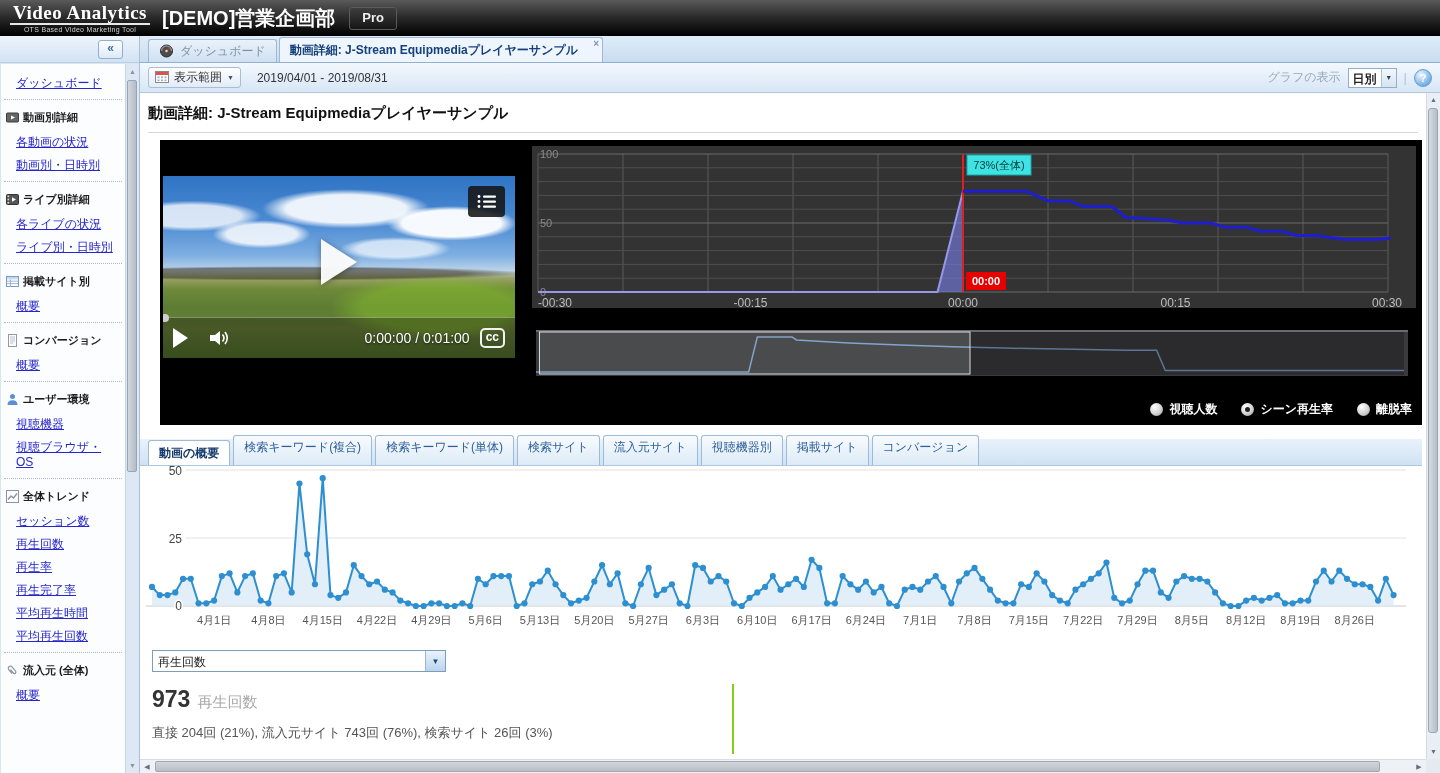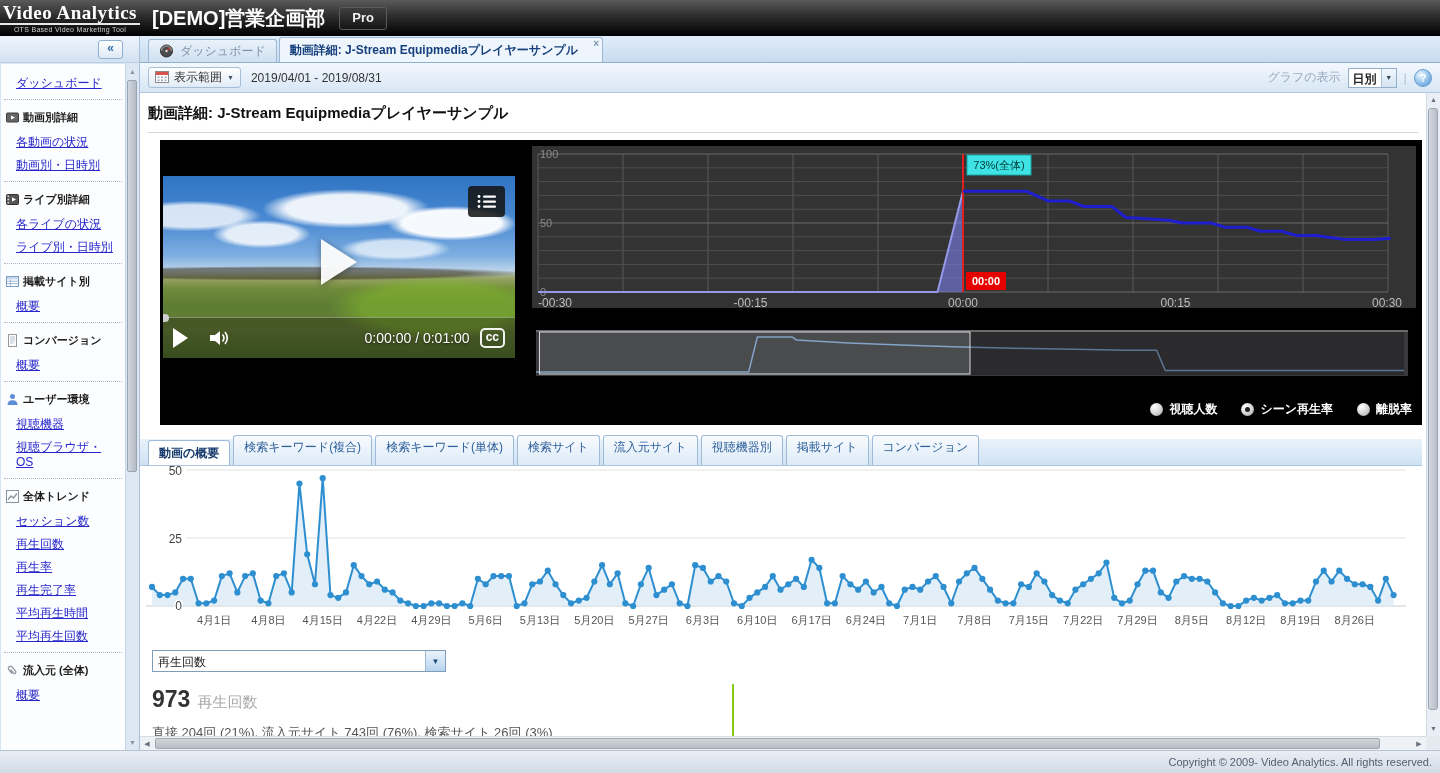--- a/index.html
+++ b/index.html
@@ -2,21 +2,21 @@
 <html><head>
 <meta charset="utf-8">
 <style>
   * { box-sizing: border-box; margin: 0; padding: 0; }
   html,body { width:1440px; height:773px; overflow:hidden;
     font-family:"Liberation Sans","DejaVu Sans",sans-serif; }
   .app { width:1440px; height:773px; display:flex; flex-direction:column; background:#d5e3f2; }
 
   
   .topbar { flex:0 0 36px; background:linear-gradient(#5a5a5a 0%, #2d2d2d 45%, #000 100%);
-    display:flex; align-items:center; }
+    display:flex; align-items:center; padding-left:10px; }
   .logo { color:#fff; cursor:pointer; }
   .logo-main { font-family:"Liberation Serif","DejaVu Serif",serif; font-size:19px; font-weight:bold;
     letter-spacing:.5px; border-bottom:2px solid #e8e8e8; line-height:20px; padding:0 3px; }
   .logo-sub { font-size:7px; color:#cfcfcf; text-align:center; letter-spacing:.3px; margin-top:1px; }
   .ws-title { color:#fff; font-size:20px; font-weight:bold; margin-left:12px; }
   .pro-badge { margin-left:14px; background:linear-gradient(#3e3e3e,#161616); border:1px solid #5a5a5a;
     border-radius:3px; color:#f0f0f0; font-weight:bold; font-size:13px; padding:2px 12px 4px; }
 
   .main-row { flex:1; display:flex; min-height:0; }
 
@@ -51,21 +51,21 @@
     border:1px solid #9cb8d4; border-bottom:none; border-radius:3px 3px 0 0;
     background:linear-gradient(#eaf2fa,#cfe0f1); color:#7e93aa; position:relative; height:23px; cursor:pointer; }
   .tab.active { background:#eef5fc; color:#16407c; font-weight:bold; height:25px; padding-right:24px; }
   .tab .close { position:absolute; top:0; right:3px; font-size:10px; color:#7e93ac; cursor:pointer; }
   .toolbar { flex:0 0 30px; background:linear-gradient(#f3f8fd,#d7e6f5); border-bottom:1px solid #b3c8dd;
     display:flex; align-items:center; padding:0 8px; }
   .range-btn { display:flex; align-items:center; gap:5px; border:1px solid #a6bed6;
     background:linear-gradient(#fff,#e1ebf7); border-radius:3px; padding:0 6px; font-size:12px;
     color:#333; height:21px; cursor:pointer; }
   .caret { font-size:7px; color:#456; }
-  .range-value { margin-left:10px; font-size:12px; color:#333; }
+  .range-value { margin-left:16px; font-size:12px; color:#333; }
   .toolbar-right { margin-left:auto; display:flex; align-items:center; gap:7px; }
   .graph-label { font-size:12px; color:#98a9be; }
   .mini-select { display:flex; align-items:stretch; border:1px solid #93aec8; background:#fff;
     height:20px; font-size:12px; color:#222; cursor:pointer; }
   .mini-select .val { padding:2px 4px 0; font-weight:bold; }
   .mini-select .btn { width:15px; background:linear-gradient(#f2f7fc,#d4e3f2);
     border-left:1px solid #a9c0d8; font-size:7px; color:#345; display:flex; align-items:center; justify-content:center; }
   .tsep { color:#b2c4d8; font-size:13px; }
   .help-btn { width:18px; height:18px; border-radius:50%;
     background:radial-gradient(circle at 35% 30%,#eef6ff,#8fc0ea 55%,#4f8ecb); border:1px solid #679ecf;
@@ -669,16 +669,13 @@
         <div class="hscroll">
           <div class="hs-btn" style="left:0;">◀</div>
           <div class="hs-thumb"></div>
           <div class="hs-btn" style="right:0;">▶</div>
         </div>
         <div class="corner"></div>
       </div>
     </div>
   </div>
 
-  <footer class="footer">
-    <span>Copyright © 2009- Video Analytics. All rights reserved.</span>
-  </footer>
 </div>
 
 </body></html>

